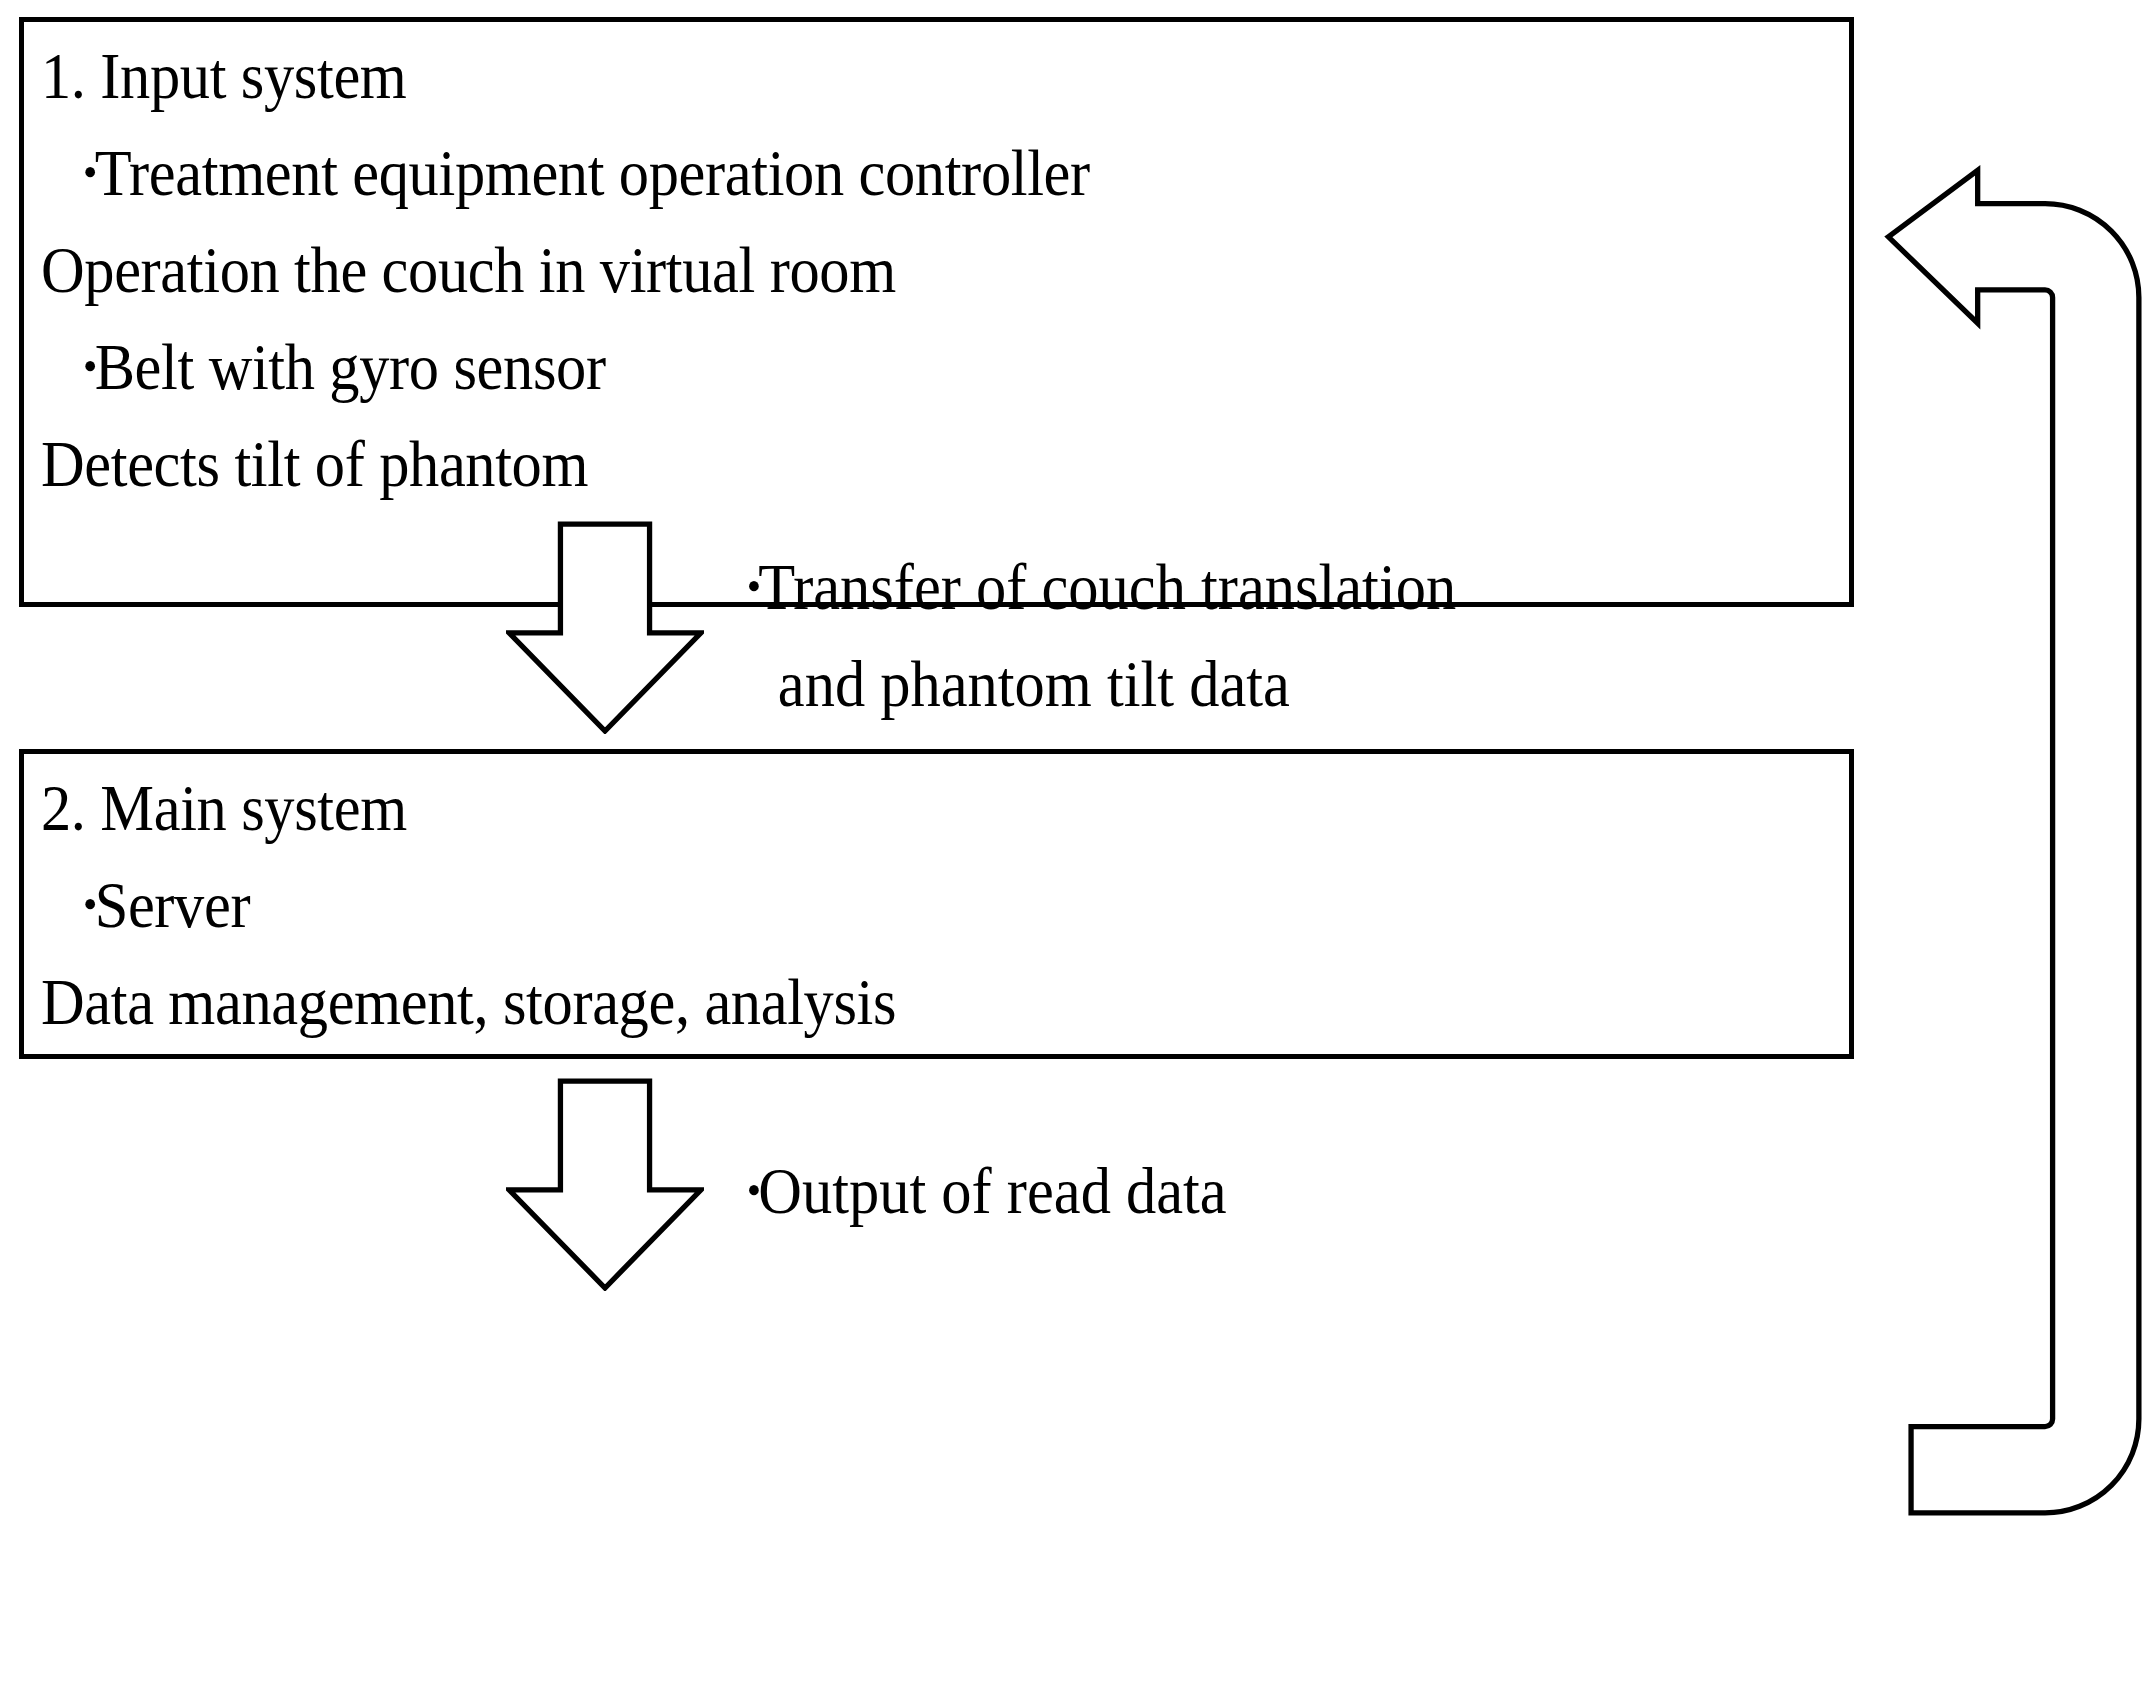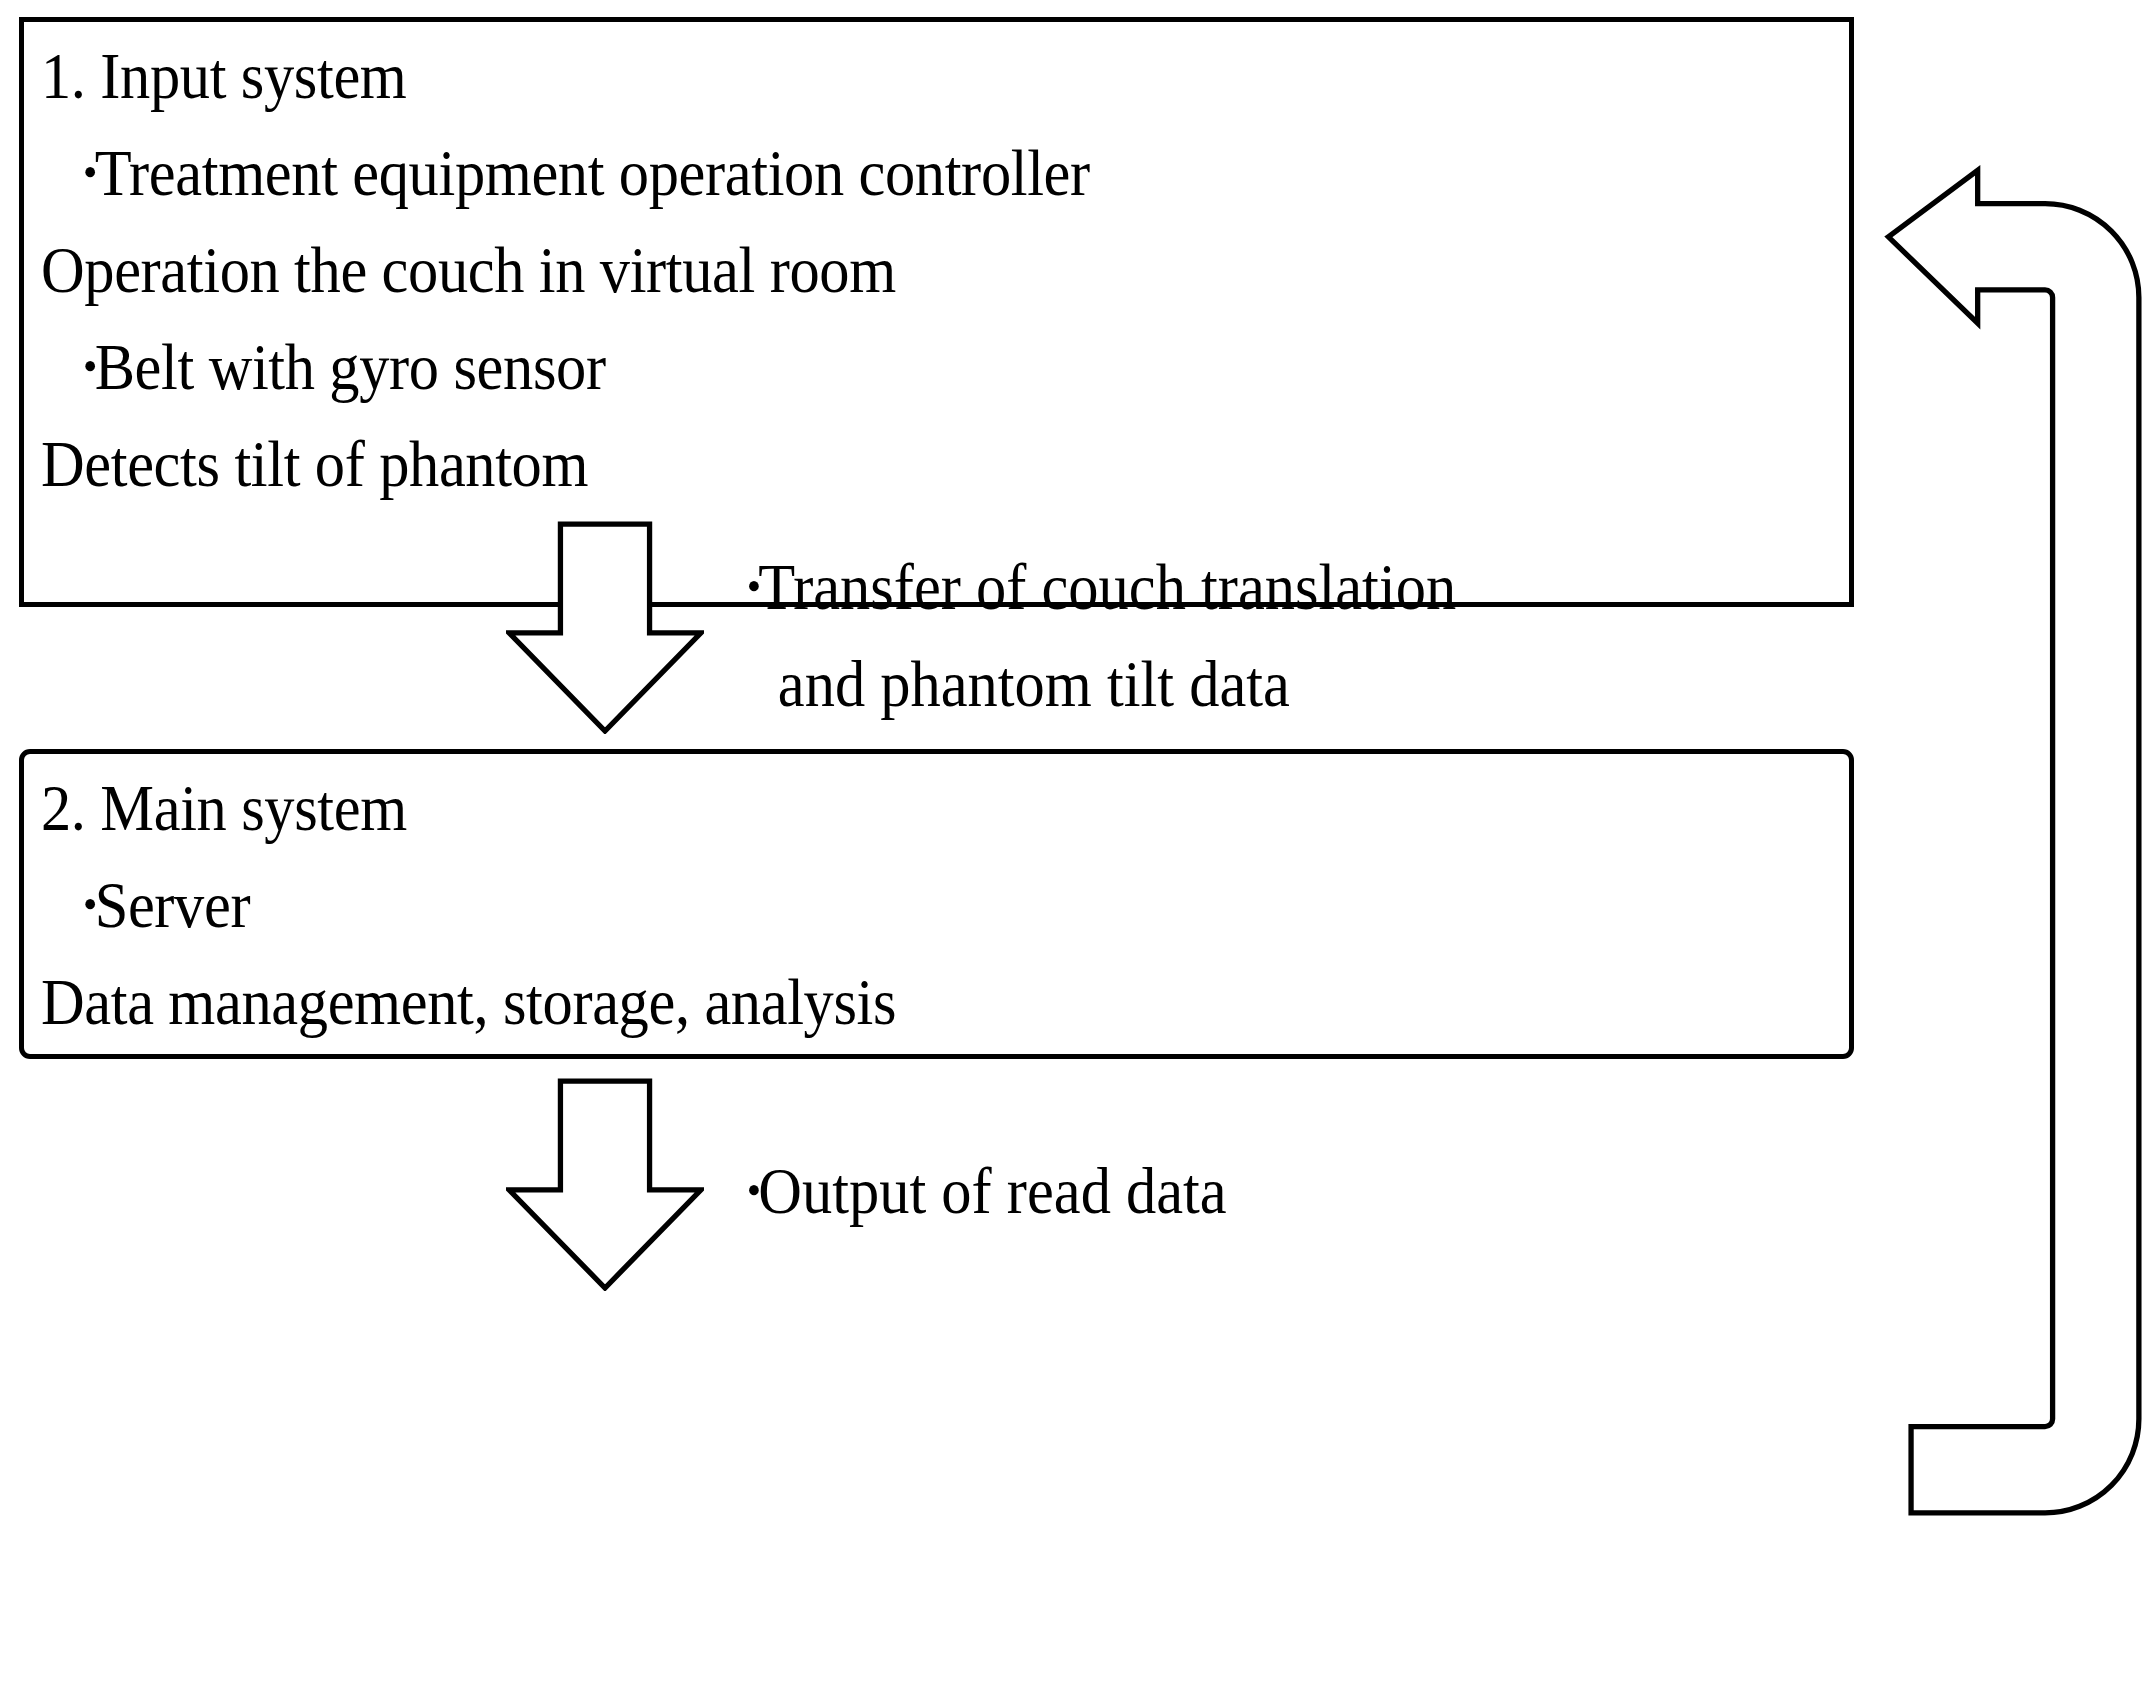--- a/index.html
+++ b/index.html
@@ -20,21 +20,21 @@
   
   .sys-box {
     position: absolute;
     box-sizing: border-box;
     border: 5.3px solid #000000;
     background: #ffffff;
     left: 19px;
     width: 1835px;
   }
   #box-input  { top: 16.6px;   height: 590px; padding-left: 8px; }
-  #box-main   { top: 749px;  height: 310px; border-radius: 11px; }
+  #box-main   { top: 749px;  height: 310px; }
   #box-output { top: 1299px; height: 394px; }
 
   .box-lines {
     position: absolute;
     left: 16.6px;
     right: 7.6px;
     top: 6px;
   }
 
   .line {

